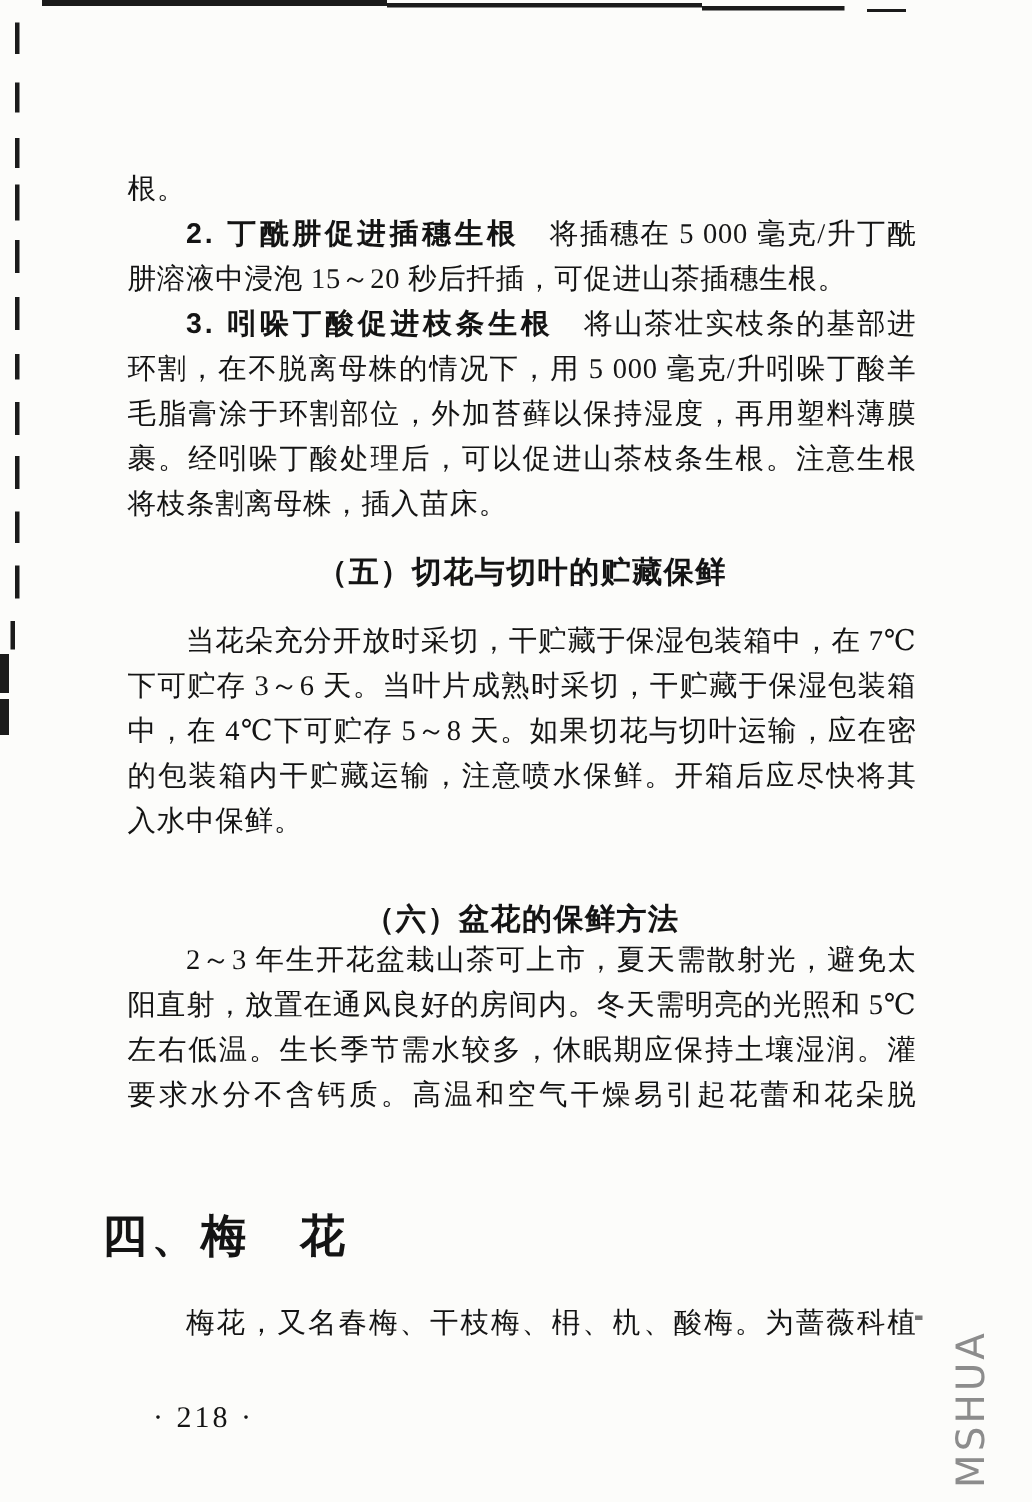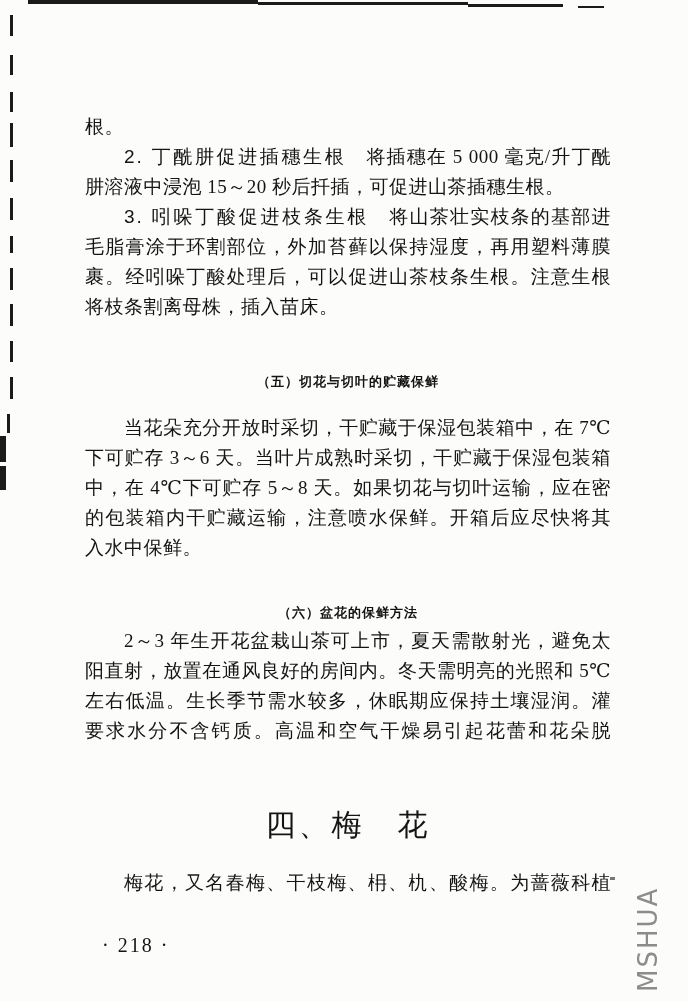--- a/index.html
+++ b/index.html
@@ -9,31 +9,31 @@
     font-family:"Liberation Serif","DejaVu Serif",serif;
   }
   
   .col{position:absolute;left:85px;width:526px;box-sizing:border-box;}
   .line{
     font-size:19px;line-height:30px;height:30px;
     white-space:nowrap;letter-spacing:0.5px;
   }
   .line.fill{white-space:normal;text-align:justify;text-align-last:justify;overflow:hidden;}
   .line.indent{padding-left:39px;}
-  .seg-b{font-family:"Liberation Sans","DejaVu Sans",sans-serif;font-weight:normal;letter-spacing:2px;}
+  .seg-b{font-family:"Liberation Sans","DejaVu Sans",sans-serif;font-weight:bold;letter-spacing:2px;}
   
   .h-num{
     position:absolute;left:85px;width:526px;text-align:center;
-    font-size:13px;line-height:26px;font-weight:bold;letter-spacing:1px;
+    font-size:20px;line-height:26px;font-weight:bold;letter-spacing:1px;
     font-family:"Liberation Sans","DejaVu Sans",sans-serif;
   }
   
   .h-big{
-    position:absolute;left:85px;width:526px;text-align:center;
-    font-size:30px;line-height:38px;font-weight:normal;letter-spacing:3px;
+    position:absolute;left:68px;width:526px;
+    font-size:30px;line-height:38px;font-weight:bold;letter-spacing:3px;
   }
   .footer-pagenum{
     position:absolute;left:102px;top:932px;
     font-size:20px;line-height:26px;letter-spacing:2px;
   }
   .watermark{
     position:absolute;left:633px;top:992px;
     transform-origin:0 0;transform:rotate(-90deg);
     font-family:"DejaVu Sans","Liberation Sans",sans-serif;
     font-size:26px;color:#8c8c8c;letter-spacing:2px;white-space:nowrap;
@@ -64,20 +64,21 @@
 <div class="mark" style="left:7px;top:414px;width:3px;height:19px"></div>
 <div class="mark" style="left:0;top:436px;width:6px;height:26px"></div>
 <div class="mark" style="left:0;top:466px;width:6px;height:24px"></div>
 <div class="mark gray" style="left:610px;top:877px;width:5px;height:3px"></div>
 
 <div class="col" style="top:112px">
     <div class="line"><span class="seg">根。</span></div>
     <div class="line fill indent"><span class="seg seg-b">2. 丁酰肼促进插穗生根</span><span class="seg">　将插穗在 5 000 毫克/升丁酰</span></div>
     <div class="line"><span class="seg">肼溶液中浸泡 15～20 秒后扦插，可促进山茶插穗生根。</span></div>
     <div class="line fill indent"><span class="seg seg-b">3. 吲哚丁酸促进枝条生根</span><span class="seg">　将山茶壮实枝条的基部进行</span></div>
+    <div class="line fill"><span class="seg">环割，在不脱离母株的情况下，用 5 000 毫克/升吲哚丁酸羊</span></div>
     <div class="line fill"><span class="seg">毛脂膏涂于环割部位，外加苔藓以保持湿度，再用塑料薄膜包</span></div>
     <div class="line fill"><span class="seg">裹。经吲哚丁酸处理后，可以促进山茶枝条生根。注意生根后</span></div>
     <div class="line"><span class="seg">将枝条割离母株，插入苗床。</span></div>
   </div>
 
 <div class="h-num" style="top:369px">（五）切花与切叶的贮藏保鲜</div>
 
 <div class="col" style="top:413px">
     <div class="line fill indent"><span class="seg">当花朵充分开放时采切，干贮藏于保湿包装箱中，在 7℃</span></div>
     <div class="line fill"><span class="seg">下可贮存 3～6 天。当叶片成熟时采切，干贮藏于保湿包装箱</span></div>

